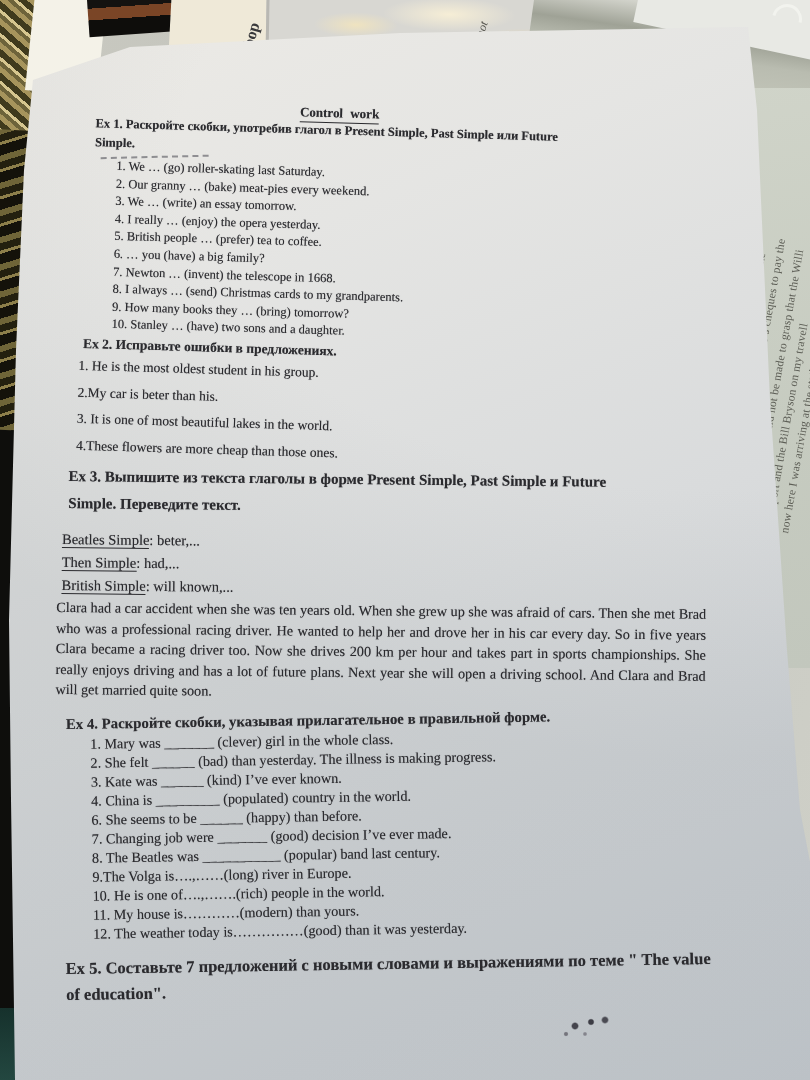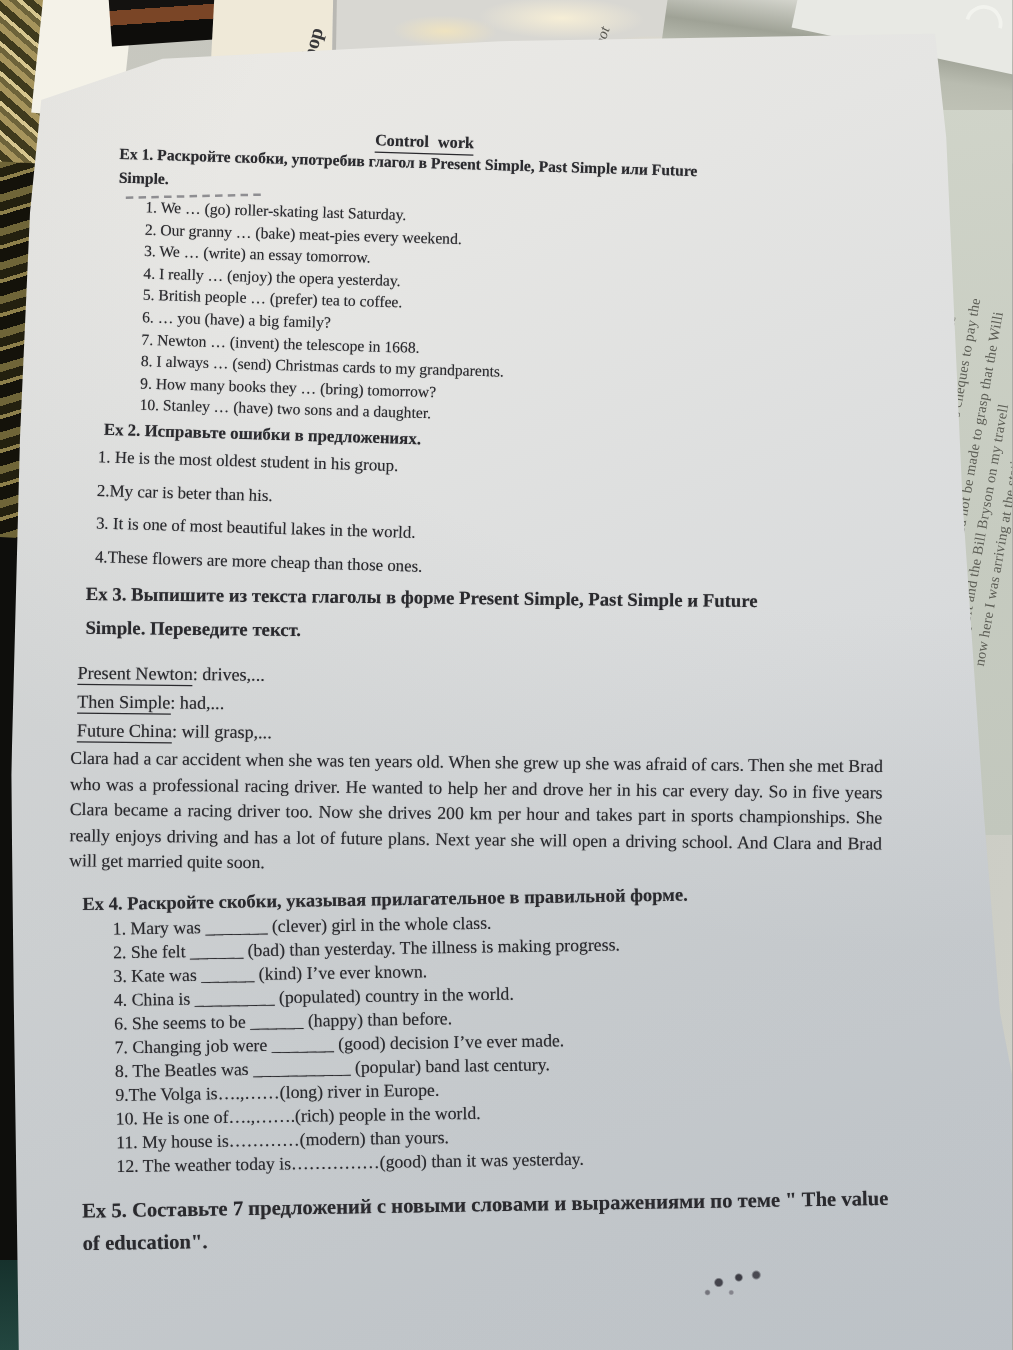--- a/index.html
+++ b/index.html
@@ -138,23 +138,23 @@
       <span class="t ex1i" style="top:316px">10. Stanley … (have) two sons and a daughter.</span>
       <span class="t ex2h b">Ex 2. Исправьте ошибки в предложениях.</span>
       <span class="t ex2i" style="top:358px">1. He is the most oldest student in his group.</span>
       <span class="t ex2i" style="top:385px">2.My car is beter than his.</span>
       <span class="t ex2i" style="top:411px">3. It is one of most beautiful lakes in the world.</span>
       <span class="t ex2i" style="top:438px">4.These flowers are more cheap than those ones.</span>
     </div>
 
     <div class="sec sec2">
       <div class="t ex3h wrap b">Ex 3. Выпишите из текста глаголы в форме Present Simple, Past Simple и Future Simple. Переведите текст.</div>
-      <span class="t ex3e" style="top:531px"><span class="lab">Present Newton</span><span>: drives,...</span></span>
+      <span class="t ex3e" style="top:531px"><span class="lab">Beatles Simple</span><span>: beter,...</span></span>
       <span class="t ex3e" style="top:554px"><span class="lab">Then Simple</span><span>: had,...</span></span>
-      <span class="t ex3e" style="top:577px"><span class="lab">Future China</span><span>: will grasp,...</span></span>
+      <span class="t ex3e" style="top:577px"><span class="lab">British Simple</span><span>: will known,...</span></span>
       <div class="t para">Clara had a car accident when she was ten years old. When she grew up she was afraid of cars. Then she met Brad who was a professional racing driver. He wanted to help her and drove her in his car every day. So in five years Clara became a racing driver too. Now she drives 200 km per hour and takes part in sports championships. She really enjoys driving and has a lot of future plans. Next year she will open a driving school. And Clara and Brad will get married quite soon.</div>
     </div>
 
     <div class="sec sec3">
       <span class="t ex4h b">Ex 4. Раскройте скобки, указывая прилагательное в правильной форме.</span>
       <span class="t ex4i" style="top:736px">1. Mary was _______ (clever) girl in the whole class.</span>
       <span class="t ex4i" style="top:755px">2. She felt ______ (bad) than yesterday. The illness is making progress.</span>
       <span class="t ex4i" style="top:774px">3. Kate was ______ (kind) I’ve ever known.</span>
       <span class="t ex4i" style="top:793px">4. China is _________ (populated) country in the world.</span>
       <span class="t ex4i" style="top:812px">6. She seems to be ______ (happy) than before.</span>

